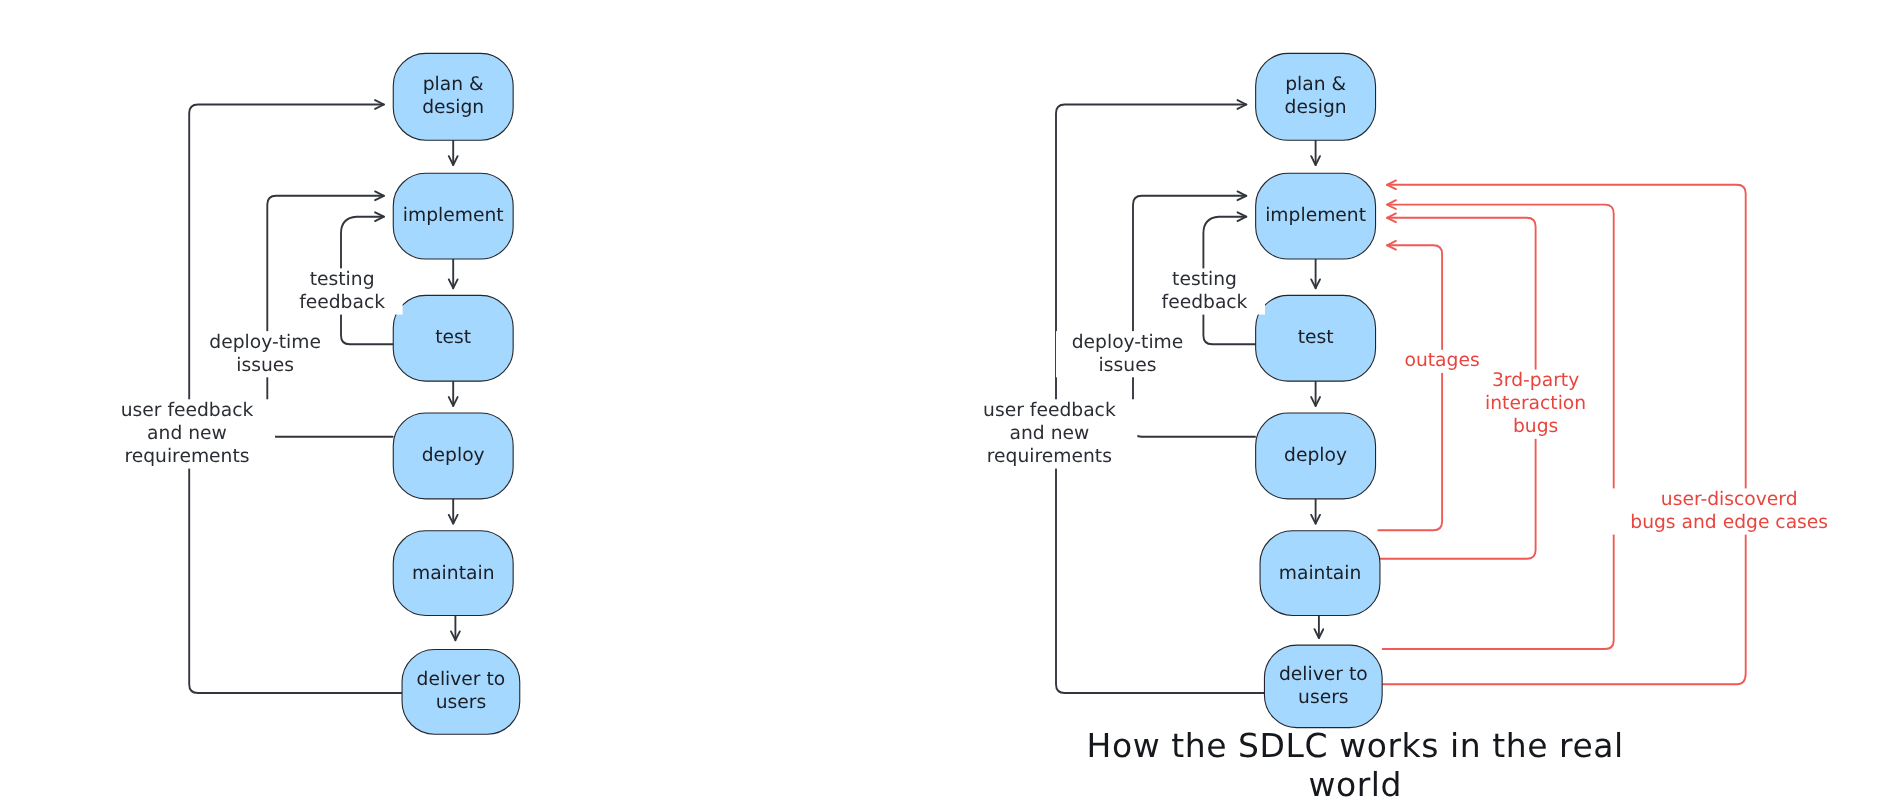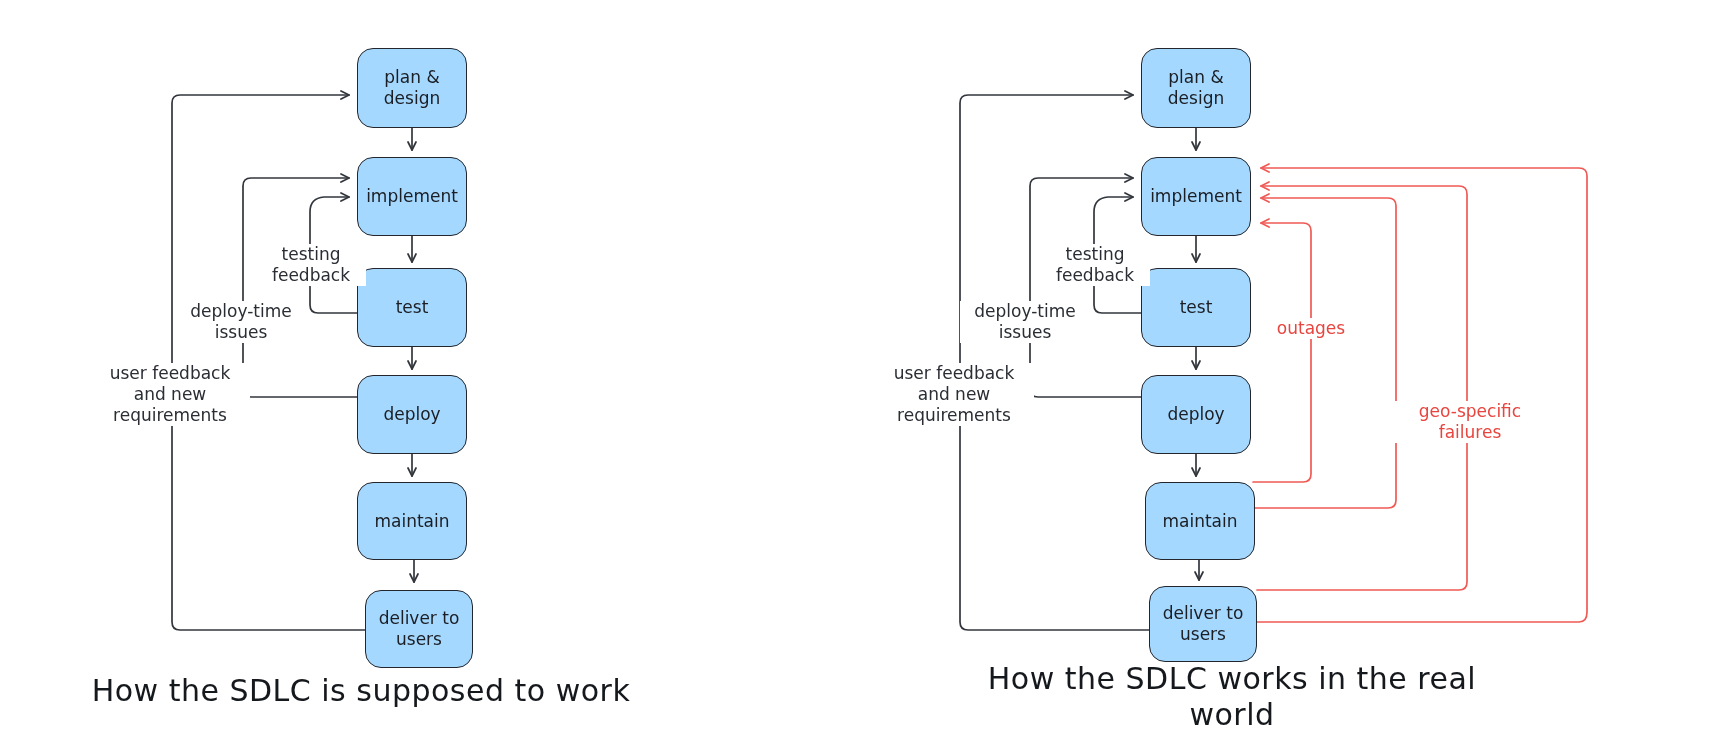--- a/index.html
+++ b/index.html
@@ -2,21 +2,21 @@
 <html><head>
 <meta charset="utf-8">
 <style>
   html,body{margin:0;padding:0;background:#ffffff;}
   #canvas{
     position:relative;width:1720px;height:730px;background:#ffffff;overflow:hidden;
     font-family:"DejaVu Sans", sans-serif;
   }
   .node{
     position:absolute;display:flex;align-items:center;justify-content:center;
-    background:#a5d8ff;border:1.7px solid #23262c;border-radius:16px;
+    background:#a5d8ff;border:1.7px solid #23262c;border-radius:30px;
     color:#1b1e24;font-size:17px;line-height:21px;text-align:center;white-space:pre-line;
     box-sizing:border-box;
   }
   .lbl{
     position:absolute;color:#2a2e34;font-size:17px;line-height:21px;
     text-align:center;white-space:pre-line;margin-top:37px;
   }
   .bg{background:#ffffff;}
   .red{color:#e8453f;}
   .caption{
@@ -79,37 +79,39 @@
   <div class="node" style="left:365px;top:590px;width:108px;height:78px">deliver to
 users</div>
 
   <div class="lbl bg" style="left:256px;top:207px;width:110px">testing
 feedback</div>
   <div class="lbl bg" style="left:176px;top:264px;width:130px">deploy-time
 issues</div>
   <div class="lbl bg" style="left:90px;top:326px;width:160px">user feedback
 and new
 requirements</div>
-  <div class="caption" style="left:81px;top:673px;width:560px">How the SDLC is supposed to work</div>
 
   <div class="node" style="left:1141px;top:48px;width:110px;height:80px">plan &amp;
 design</div>
   <div class="node" style="left:1141px;top:157px;width:110px;height:79px">implement</div>
   <div class="node" style="left:1141px;top:268px;width:110px;height:79px">test</div>
   <div class="node" style="left:1141px;top:375px;width:110px;height:79px">deploy</div>
   <div class="node" style="left:1145px;top:482px;width:110px;height:78px">maintain</div>
   <div class="node" style="left:1149px;top:586px;width:108px;height:76px">deliver to
 users</div>
 
   <div class="lbl bg" style="left:1040px;top:207px;width:110px">testing
 feedback</div>
   <div class="lbl bg" style="left:960px;top:264px;width:130px">deploy-time
 issues</div>
   <div class="lbl bg" style="left:874px;top:326px;width:160px">user feedback
 and new
 requirements</div>
   <div class="caption" style="left:952px;top:661px;width:560px">How the SDLC works in the real world</div>
 
   <div class="lbl bg red" style="left:1261px;top:281px;width:100px">outages</div>
-  <div class="lbl bg red" style="left:1392px;top:364px;width:156px">geo-specific
-failures</div>
+  <div class="lbl bg red" style="left:1331px;top:299px;width:130px">3rd-party
+interaction
+bugs</div>
+  <div class="lbl bg red" style="left:1462px;top:407px;width:220px">user-discoverd
+bugs and edge cases</div>
 
 </div>
 
 </body></html>

